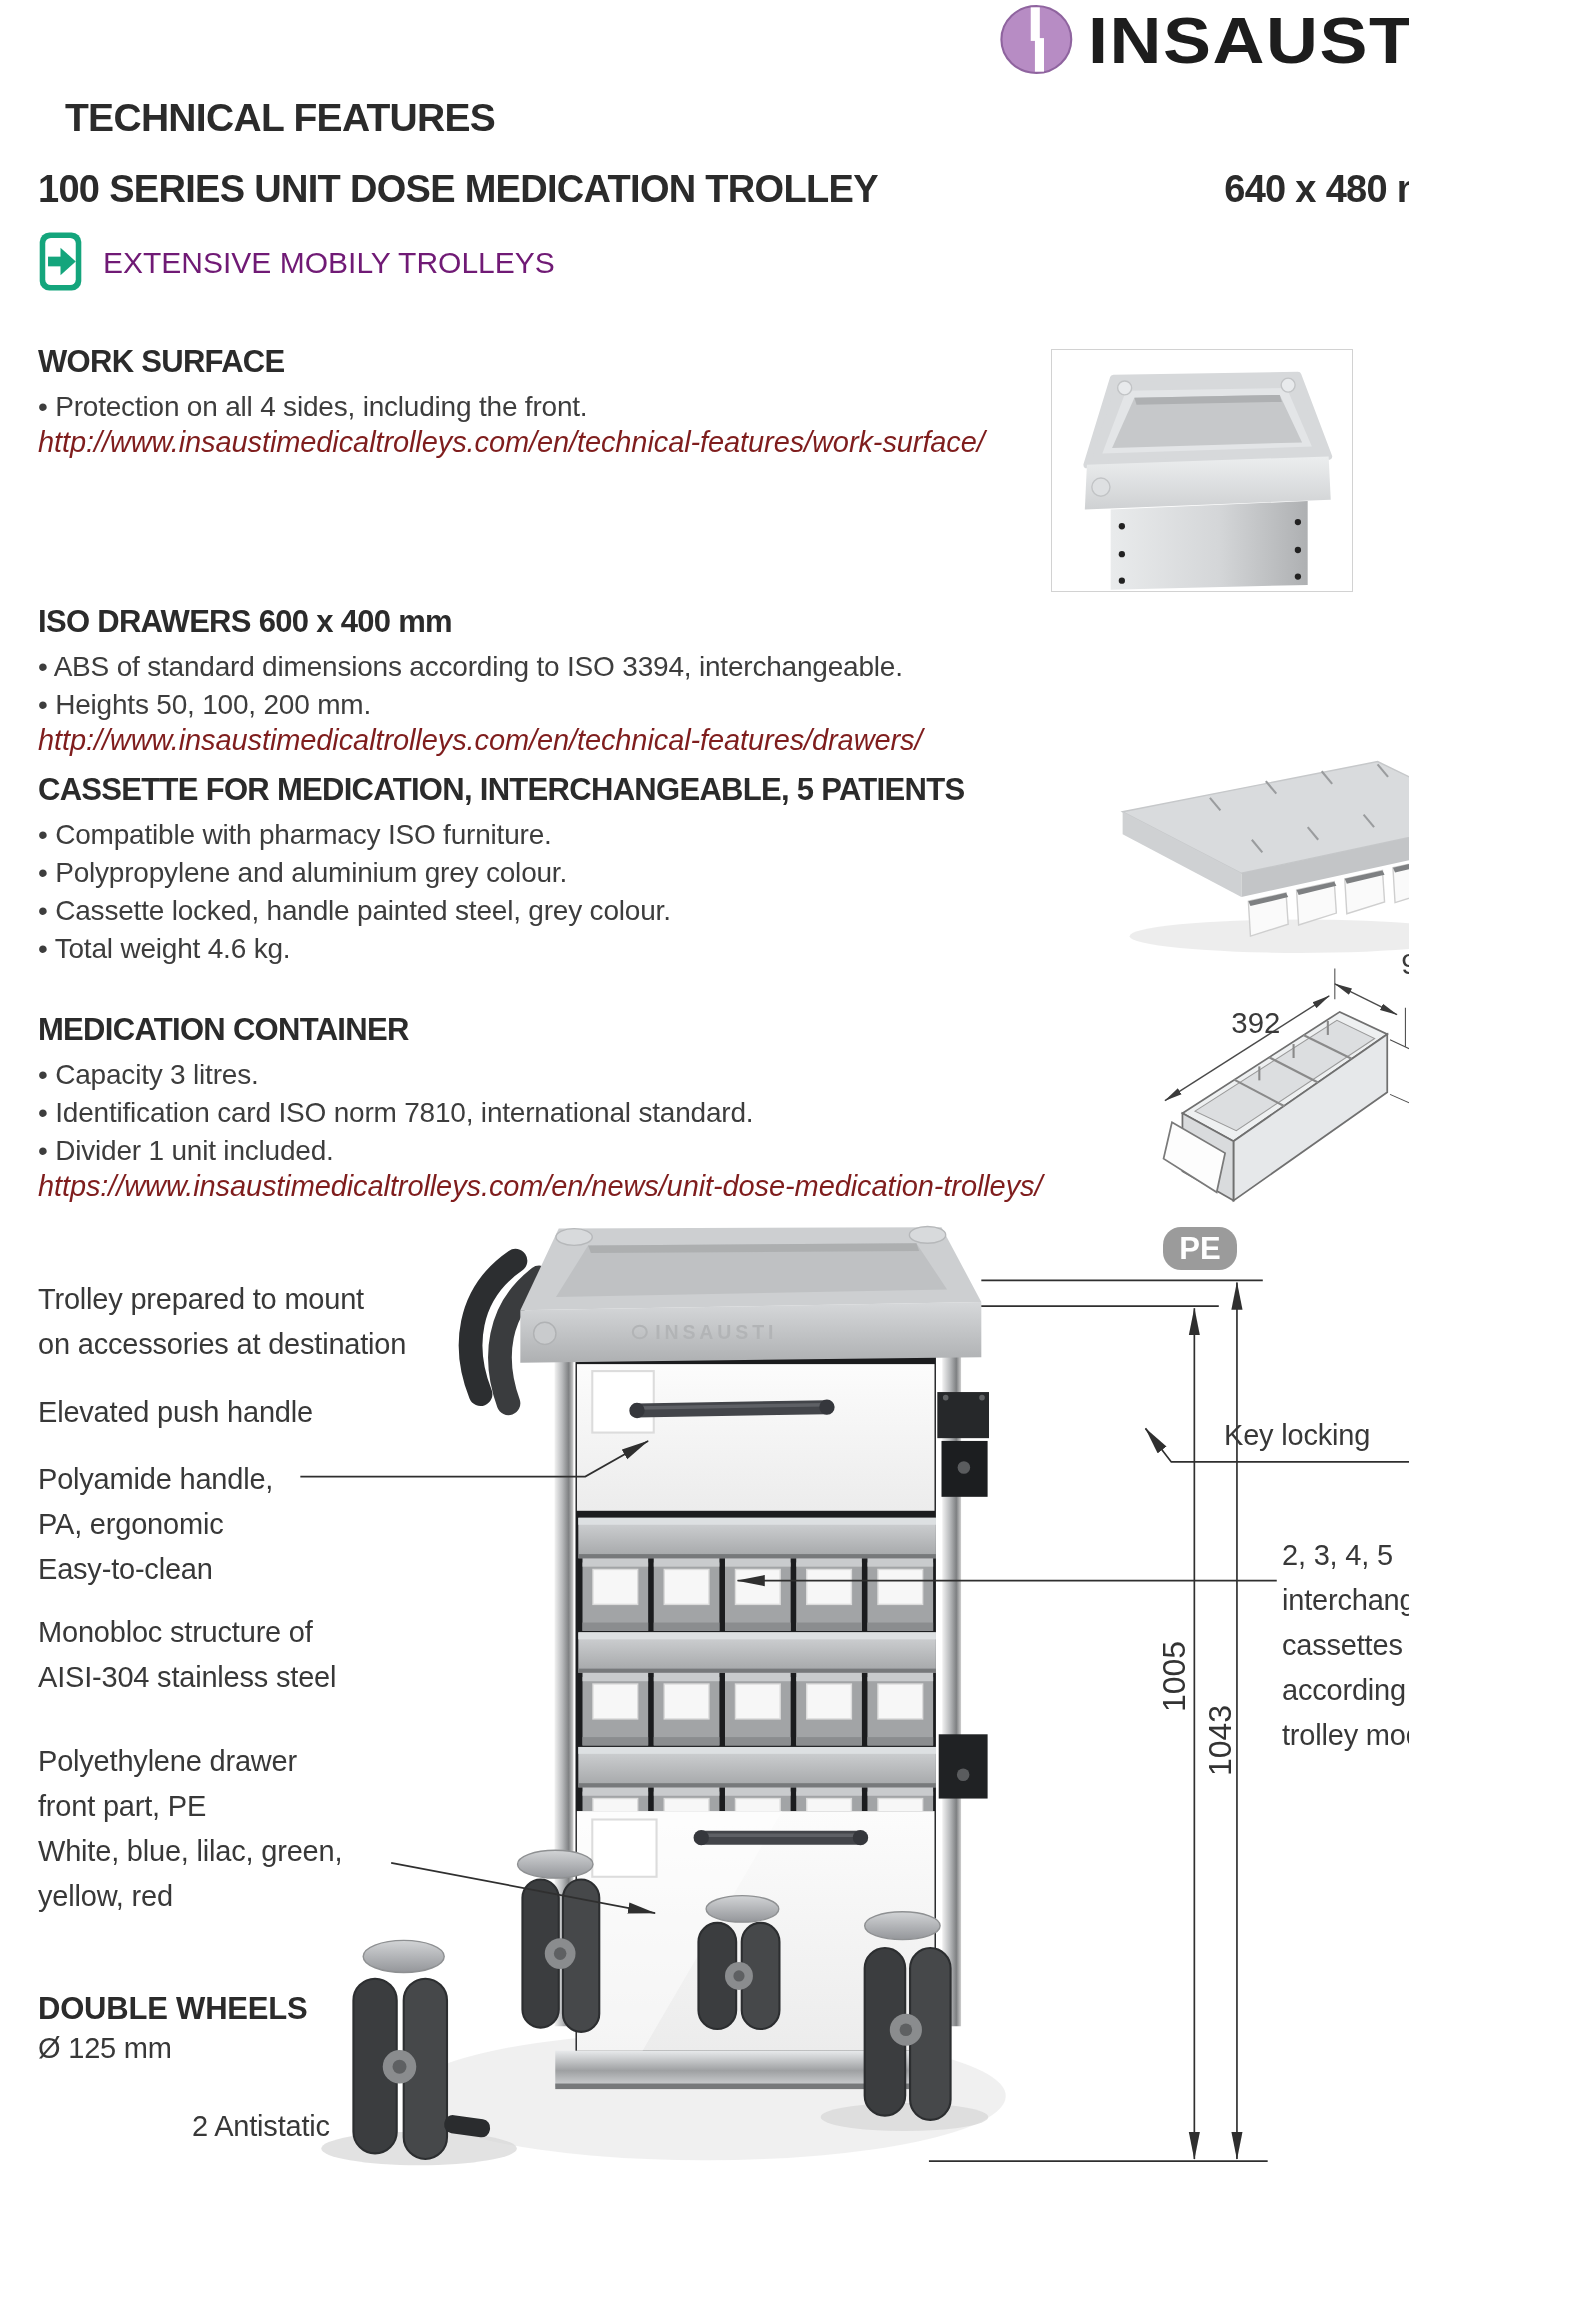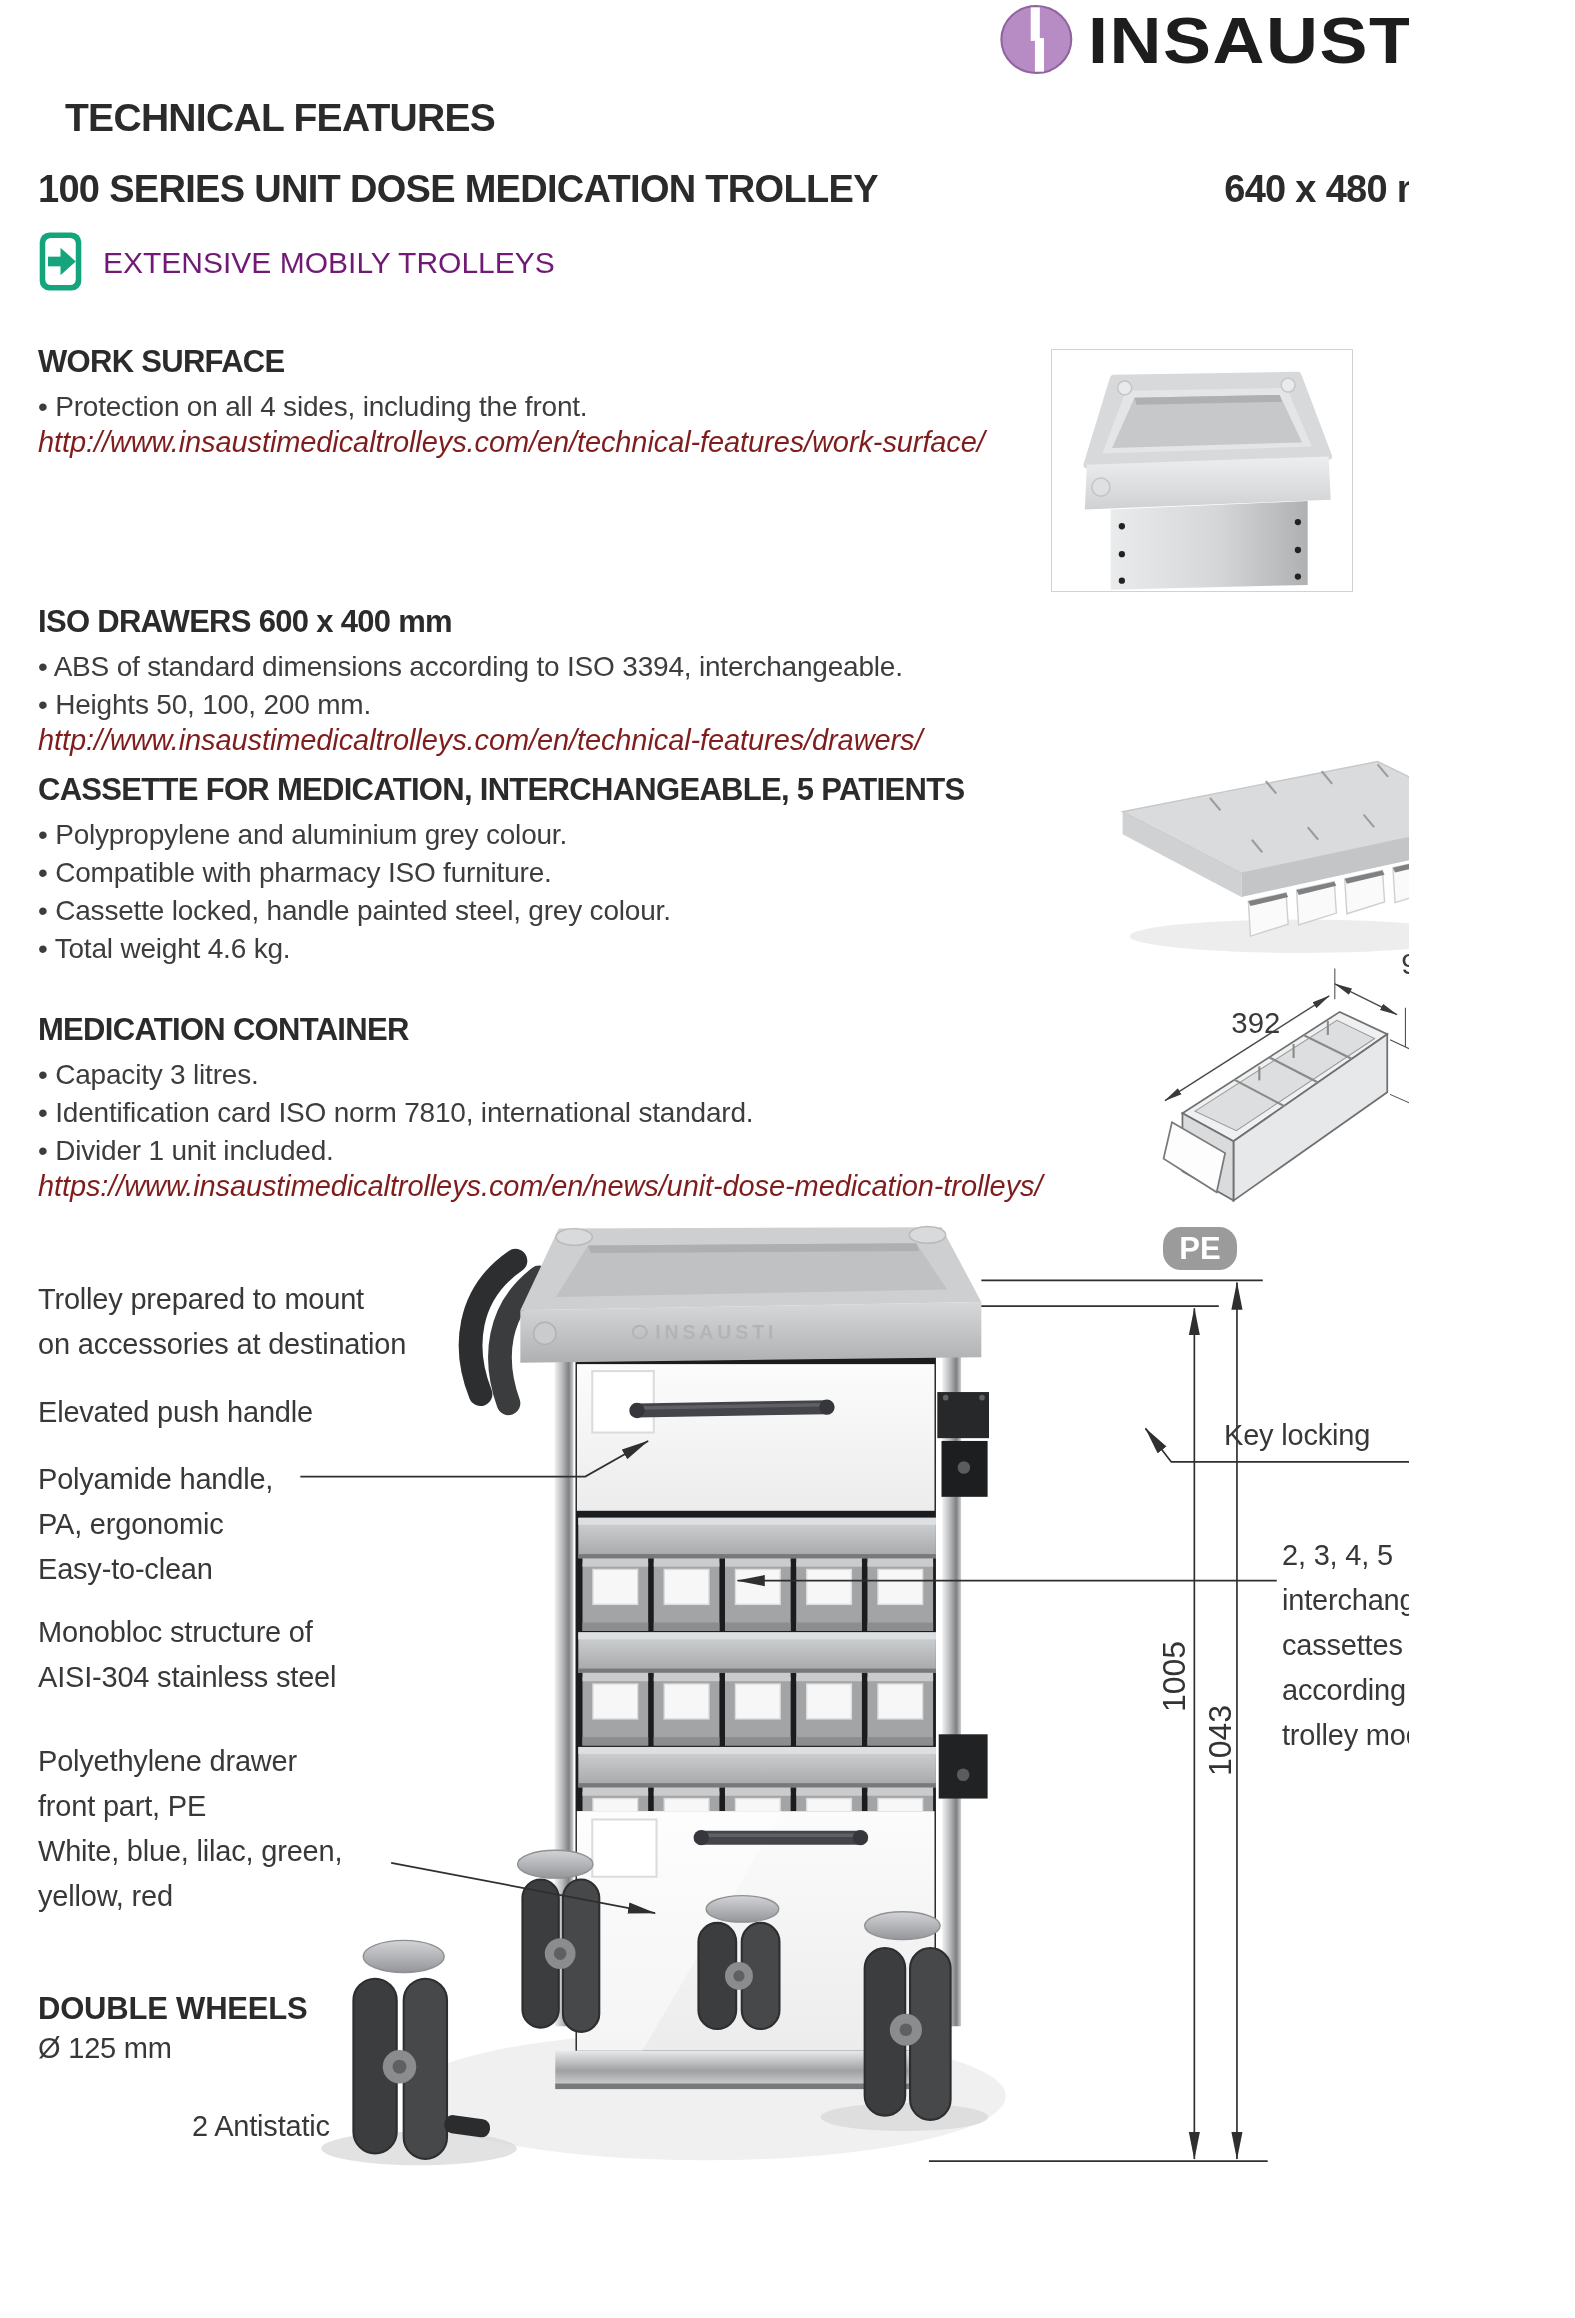--- a/index.html
+++ b/index.html
@@ -70,22 +70,22 @@
     <ul>
       <li>ABS of standard dimensions according to ISO 3394, interchangeable.</li>
       <li>Heights 50, 100, 200 mm.</li>
     </ul>
     <div class="url">http://www.insaustimedicaltrolleys.com/en/technical-features/drawers/</div>
   </div>
 
   <div class="abs sec" style="left:38px;top:772px;">
     <h2>CASSETTE FOR MEDICATION, INTERCHANGEABLE, 5 PATIENTS</h2>
     <ul>
+      <li>Compatible with pharmacy ISO furniture.</li>
       <li>Polypropylene and aluminium grey colour.</li>
-      <li>Compatible with pharmacy ISO furniture.</li>
       <li>Cassette locked, handle painted steel, grey colour.</li>
       <li>Total weight 4.6 kg.</li>
     </ul>
   </div>
 
   <div class="abs sec" style="left:38px;top:1012px;">
     <h2>MEDICATION CONTAINER</h2>
     <ul>
       <li>Capacity 3 litres.</li>
       <li>Identification card ISO norm 7810, international standard.</li>

